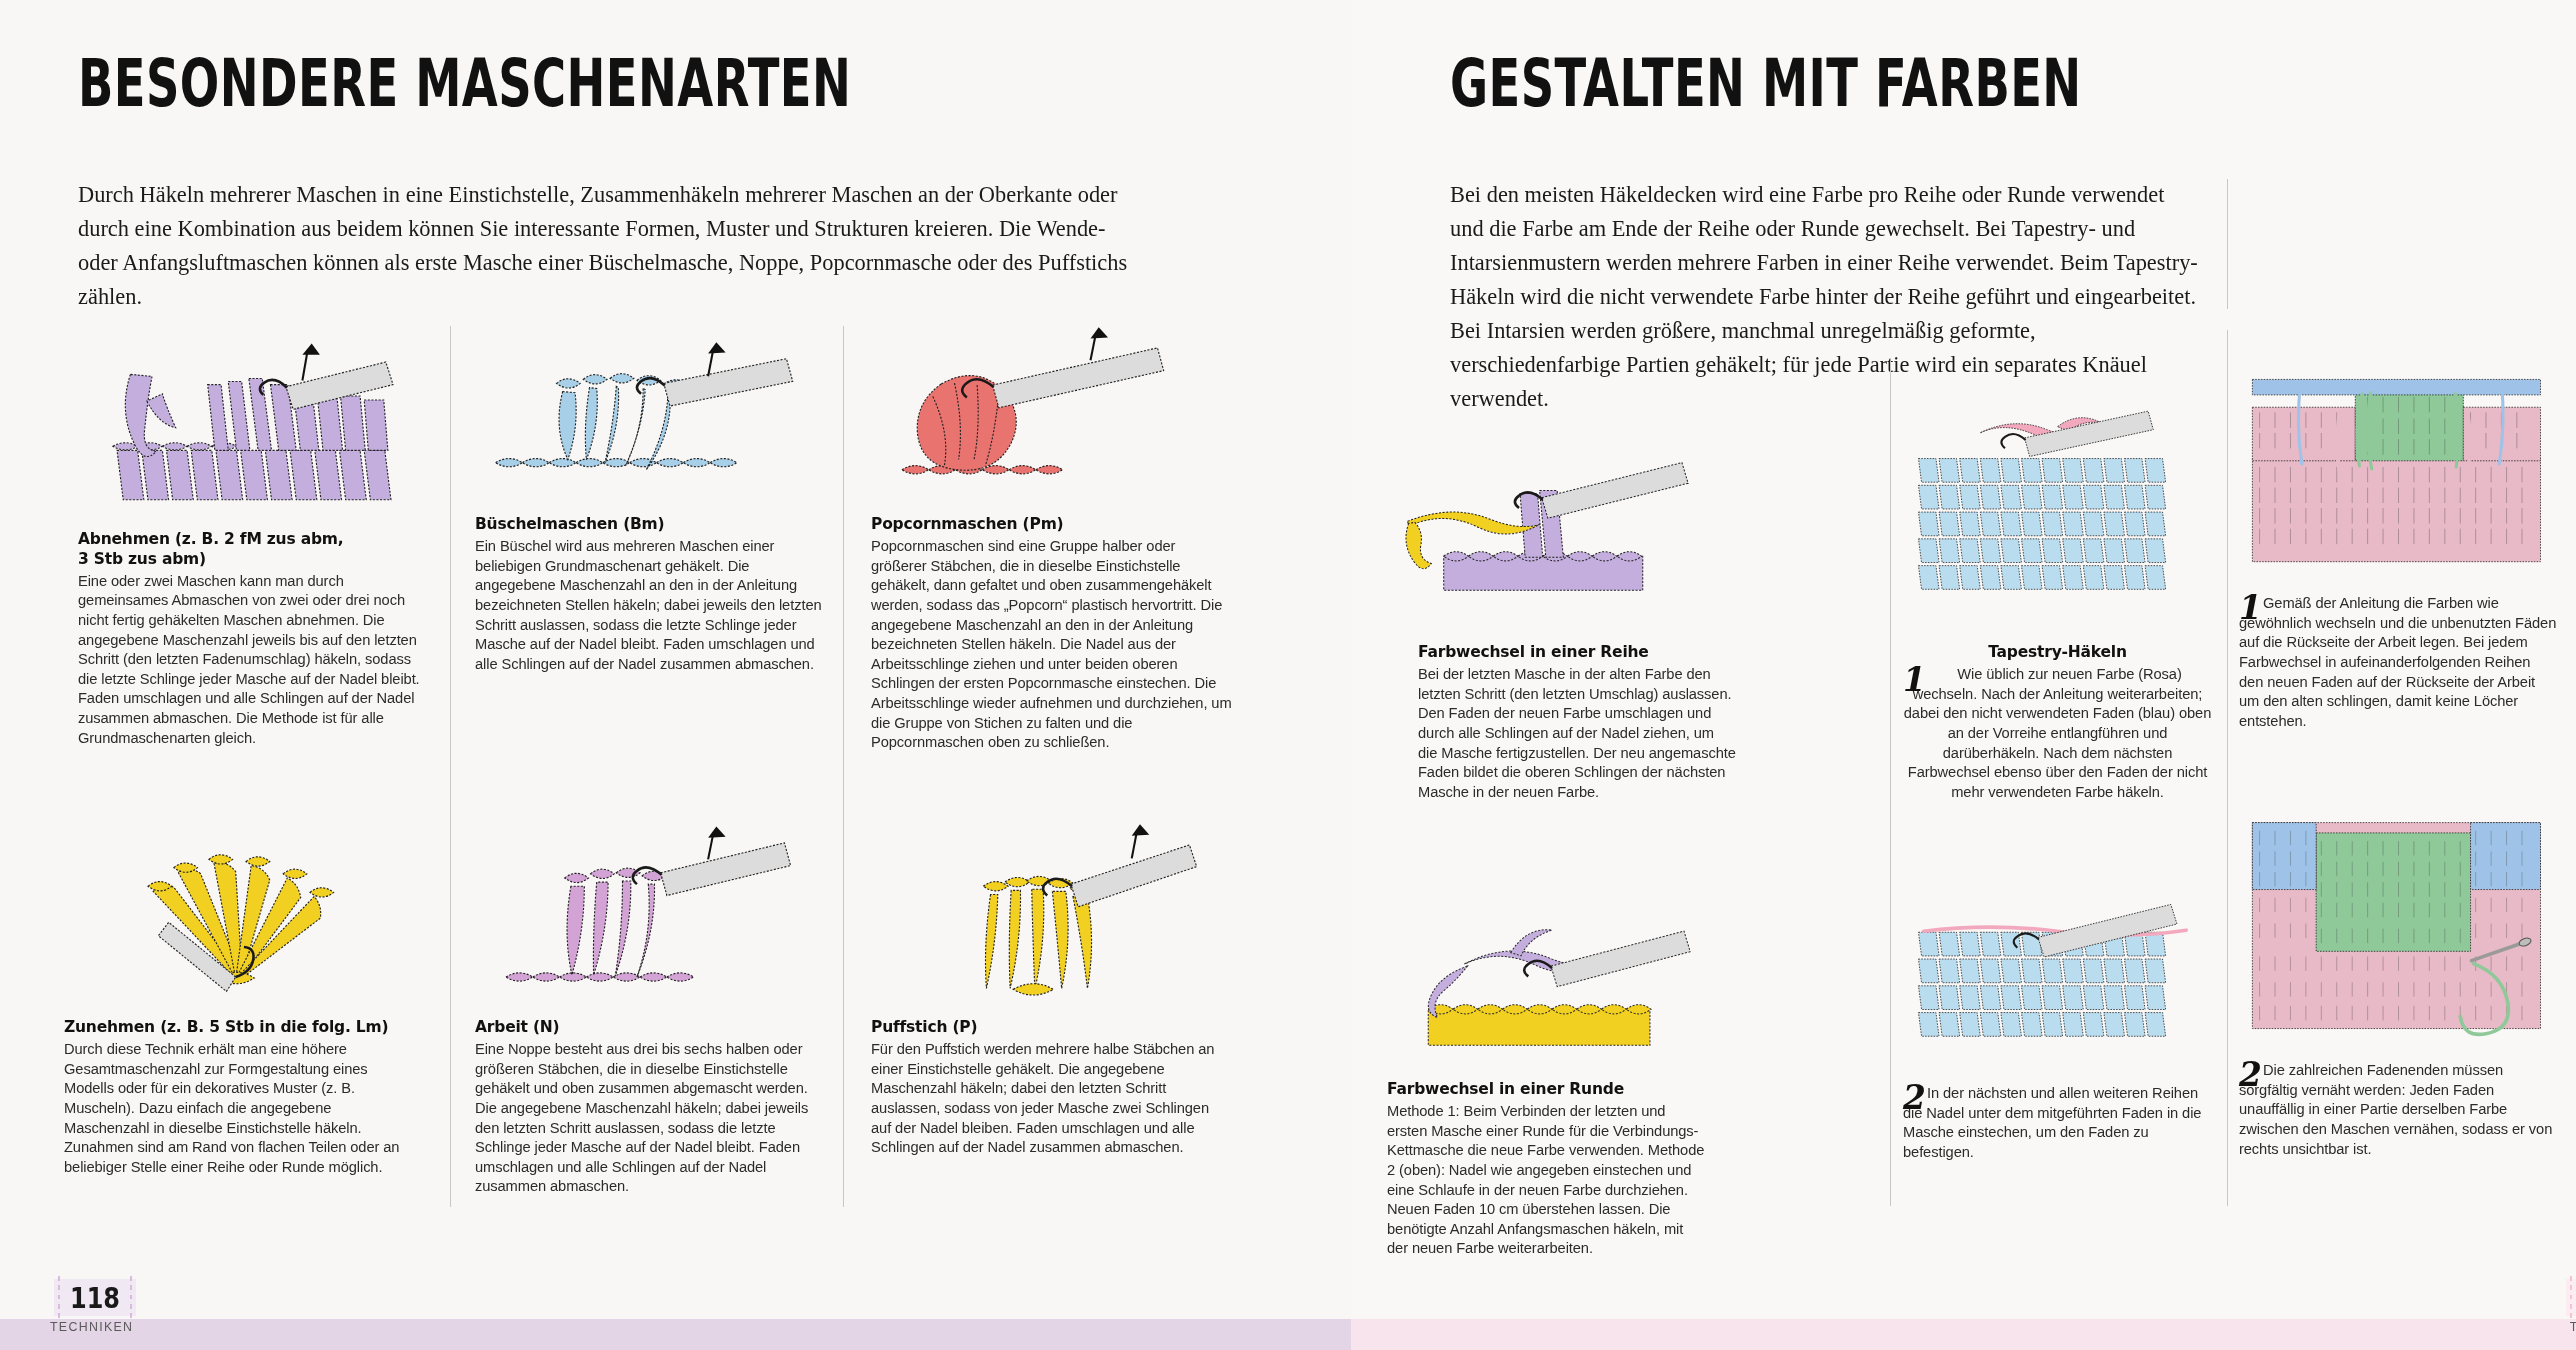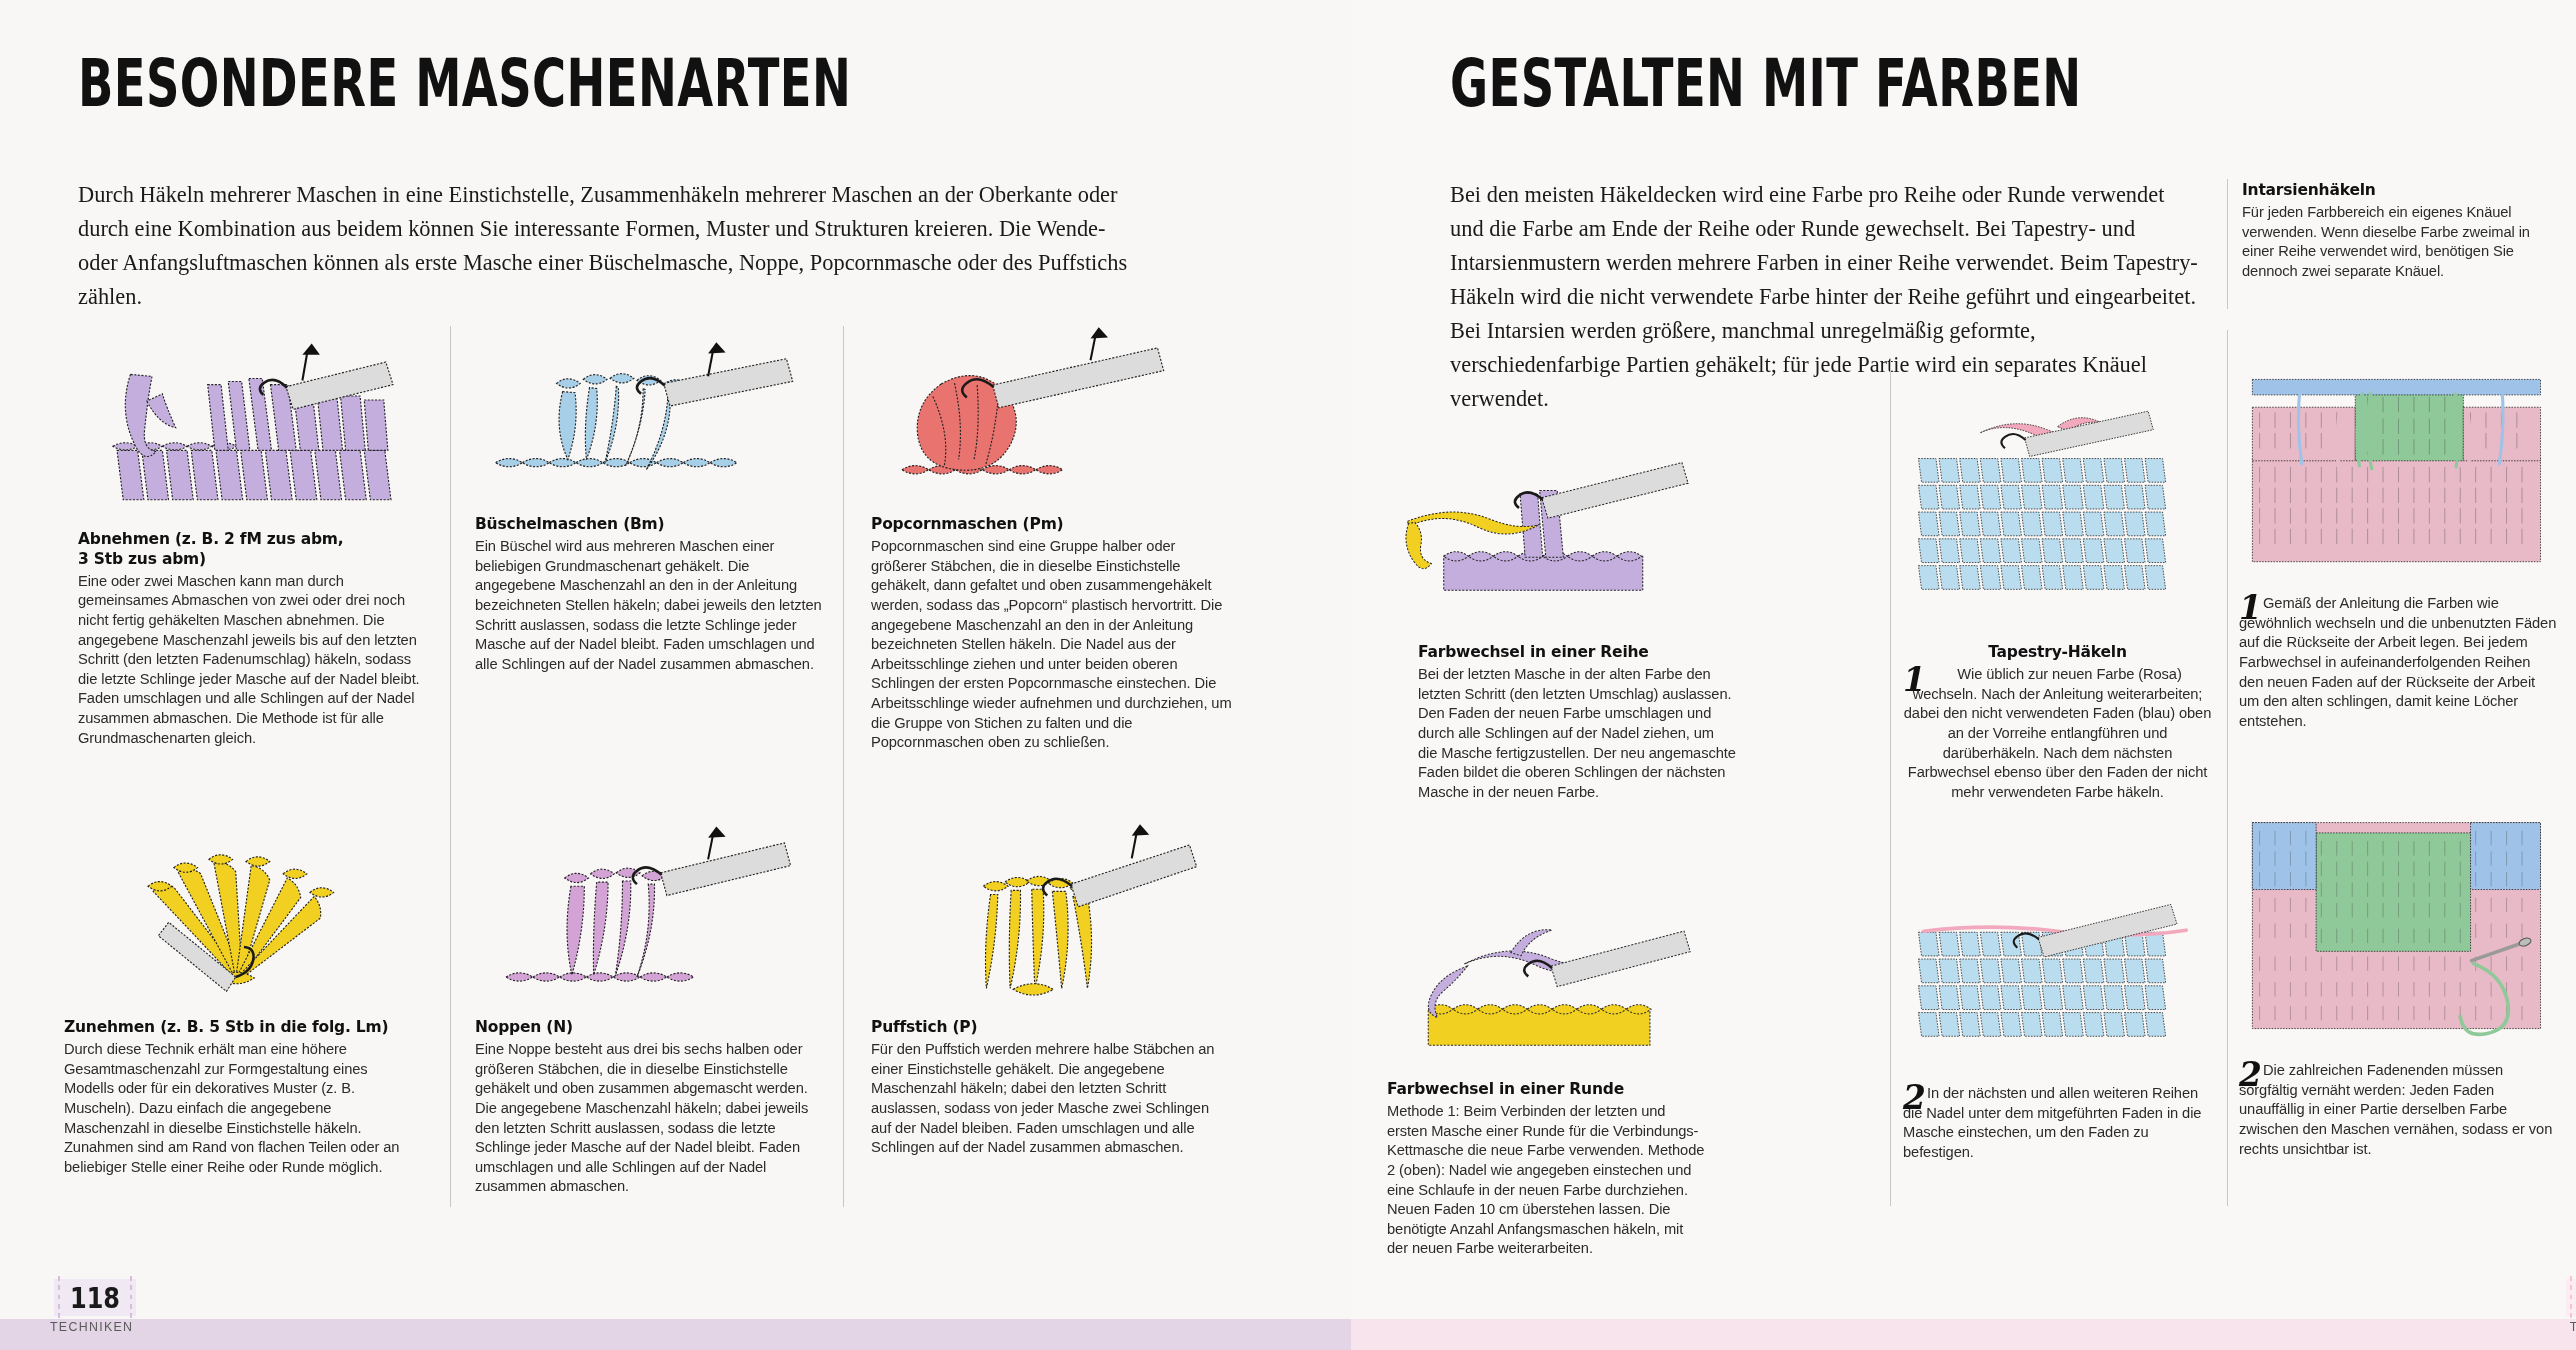--- a/index.html
+++ b/index.html
@@ -337,21 +337,21 @@
         </g>
       </svg>
     </div>
 
     <div class="cap" style="left:64px; top:1018px; width:355px;">
       <h3>Zunehmen (z. B. 5 Stb in die folg. Lm)</h3>
       <p>Durch diese Technik erhält man eine höhere Gesamtmaschenzahl zur Formgestaltung eines Modells oder für ein dekoratives Muster (z. B. Muscheln). Dazu einfach die angegebene Maschenzahl in dieselbe Einstichstelle häkeln. Zunahmen sind am Rand von flachen Teilen oder an beliebiger Stelle einer Reihe oder Runde möglich.</p>
     </div>
 
     <div class="cap" style="left:475px; top:1018px; width:355px;">
-      <h3>Noppen (N)</h3>
+      <h3>Arbeit (N)</h3>
       <p>Eine Noppe besteht aus drei bis sechs halben oder größeren Stäbchen, die in dieselbe Einstichstelle gehäkelt und oben zusammen abgemascht werden. Die angegebene Maschenzahl häkeln; dabei jeweils den letzten Schritt auslassen, sodass die letzte Schlinge jeder Masche auf der Nadel bleibt. Faden umschlagen und alle Schlingen auf der Nadel zusammen abmaschen.</p>
     </div>
 
     <div class="cap" style="left:871px; top:1018px; width:361px;">
       <h3>Puffstich (P)</h3>
       <p>Für den Puffstich werden mehrere halbe Stäbchen an einer Einstichstelle gehäkelt. Die angegebene Maschenzahl häkeln; dabei den letzten Schritt auslassen, sodass von jeder Masche zwei Schlingen auf der Nadel bleiben. Faden umschlagen und alle Schlingen auf der Nadel zusammen abmaschen.</p>
     </div>
 
     <div class="footer">
       <div class="footer-band"></div>
@@ -365,24 +365,20 @@
     </div>
   </div>
 
   <div class="page right">
 
     <div class="page-heading" style="left:99px; top:45px;">GESTALTEN MIT FARBEN</div>
 
     <div class="intro" style="left:99px; top:178px; width:752px;">Bei den meisten Häkeldecken wird eine Farbe pro Reihe oder Runde verwendet und die Farbe am Ende der Reihe oder Runde gewechselt. Bei Tapestry- und Intarsienmustern werden mehrere Farben in einer Reihe verwendet. Beim Tapestry-Häkeln wird die nicht verwendete Farbe hinter der Reihe geführt und eingearbeitet. Bei Intarsien werden größere, manchmal unregelmäßig geformte, verschiedenfarbige Partien gehäkelt; für jede Partie wird ein separates Knäuel verwendet.</div>
 
     <div class="vrule" style="left:876px; top:179px; height:130px;"></div>
-    <div class="cap" style="left:891px; top:181px; width:319px;">
-      <h3>Intarsienhäkeln</h3>
-      <p>Für jeden Farbbereich ein eigenes Knäuel verwenden. Wenn dieselbe Farbe zweimal in einer Reihe verwendet wird, benötigen Sie dennoch zwei separate Knäuel.</p>
-    </div>
 
     <div class="vrule" style="left:539px; top:361px; height:845px;"></div>
     <div class="vrule" style="left:876px; top:330px; height:876px;"></div>
 
     <div class="fig" style="left:36px; top:402px; width:330px; height:216px;">
       <svg viewBox="0 0 640 420" preserveAspectRatio="none">
 
         <g stroke="#222" stroke-width="2" stroke-dasharray="4 3" fill="#c3aede">
           <path d="M110,300 l386,0 l0,66 l-386,0 z"></path>
           <path d="M110,300 q24,-18 48,0 q-24,18 -48,0 z"></path>

